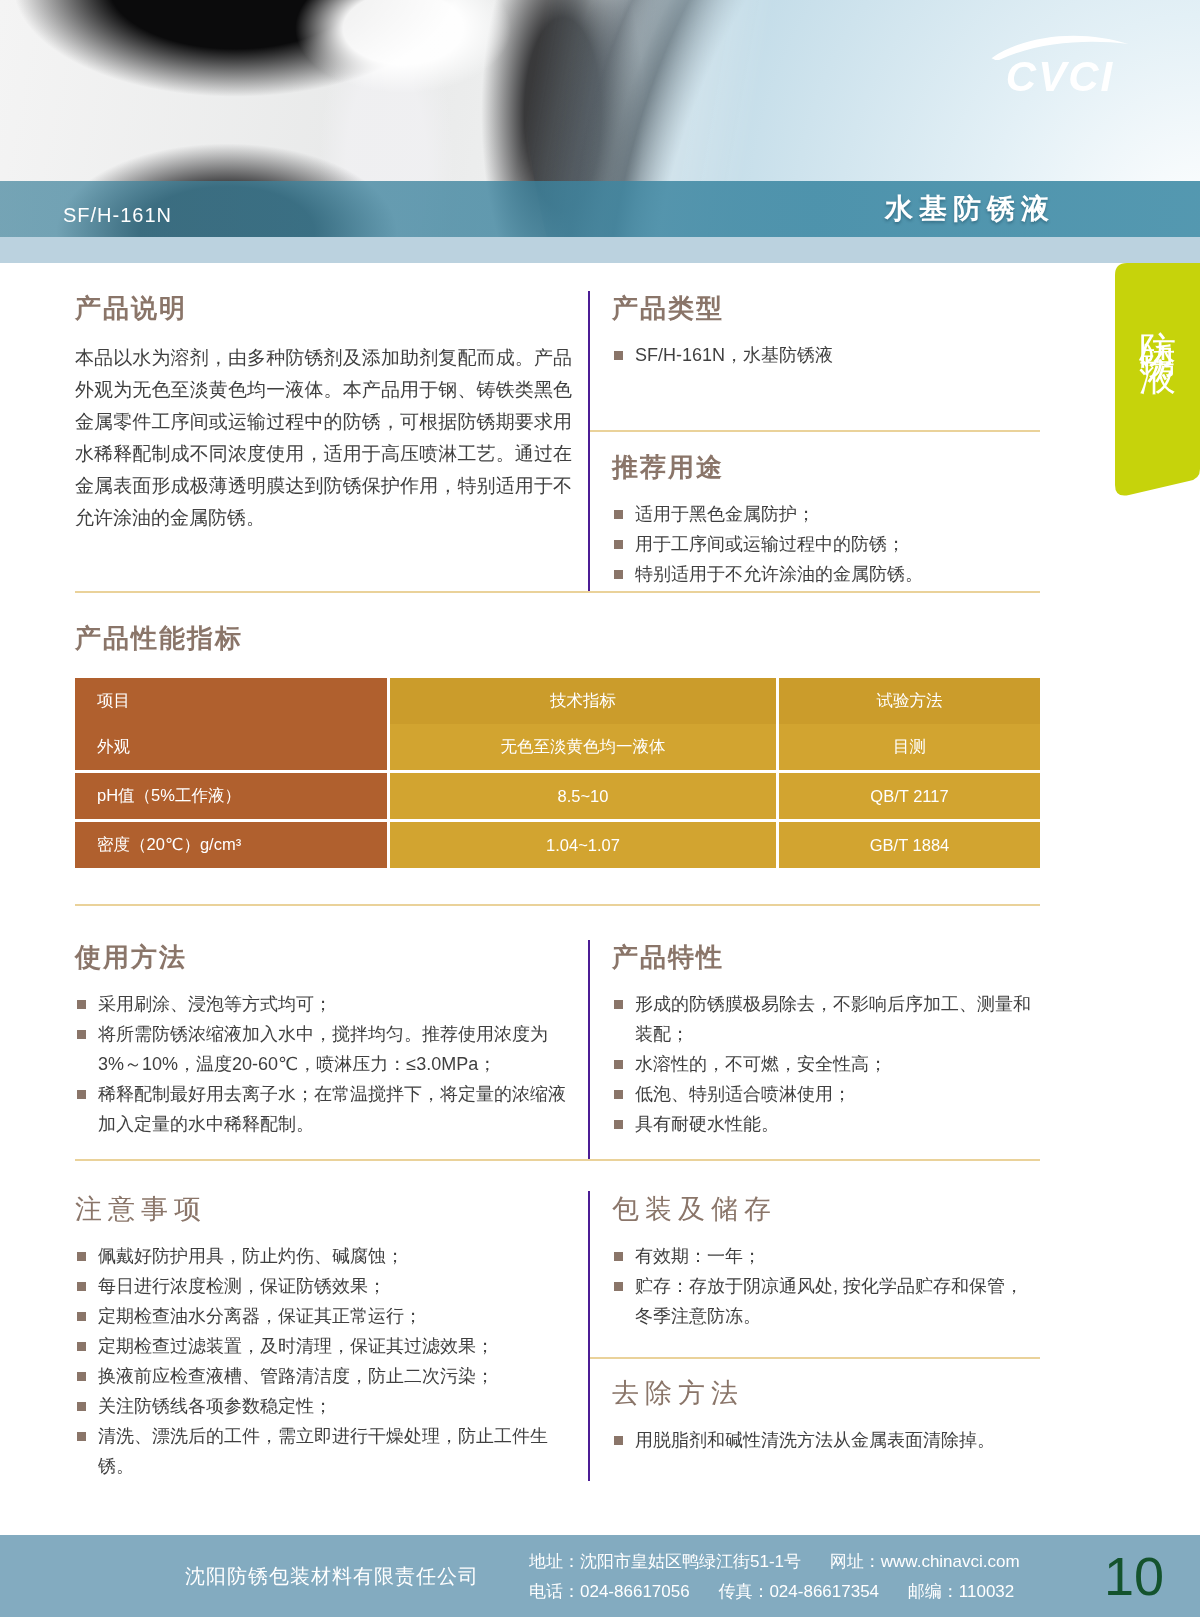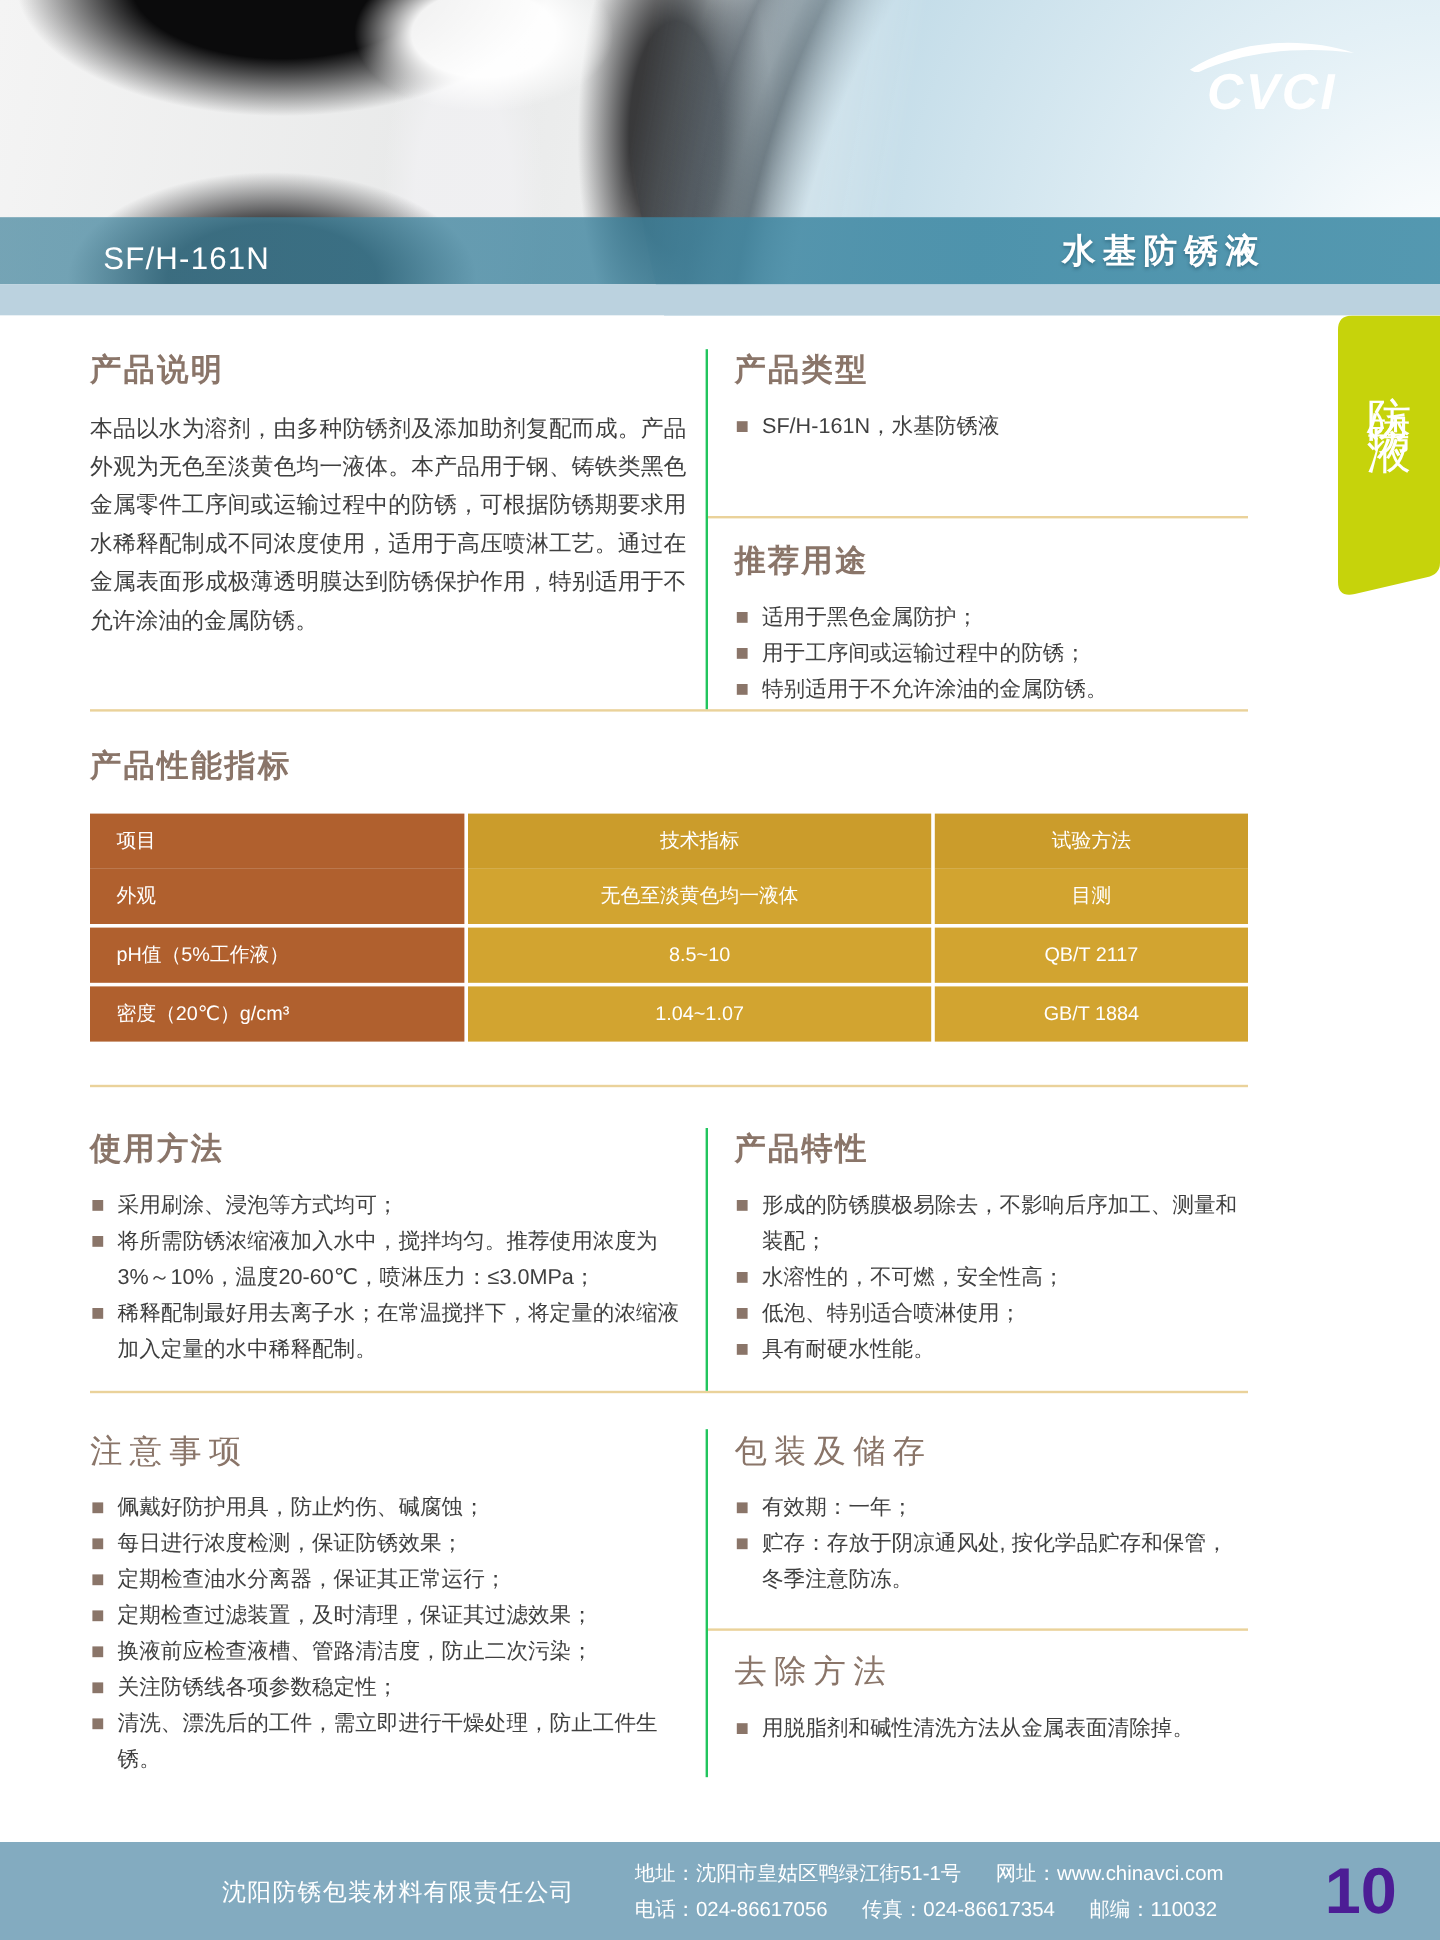--- a/index.html
+++ b/index.html
@@ -28,21 +28,21 @@
       radial-gradient(ellipse 90px 220px at 46% 70%, rgba(240,240,242,.9) 0 45%, transparent 75%),
       linear-gradient(100deg, #f4f4f4 0%, #e8e9e9 45%, #f1f2f2 72%, #ffffff 100%);
     -webkit-mask-image:linear-gradient(100deg,#000 62%, transparent 88%);
     mask-image:linear-gradient(100deg,#000 62%, transparent 88%);
   }
   .title-band {
     position:absolute; left:0; top:181px; width:1200px; height:56px;
     background:linear-gradient(90deg, rgba(63,130,155,.70) 0%, rgba(60,131,158,.80) 45%, rgba(70,142,168,.94) 68%, rgba(77,148,173,.96) 100%);
     display:flex; align-items:center;
   }
-  .model { padding-left:86px; font-size:26px; color:#ffffff; letter-spacing:1px;margin-top:12px; }
+  .model { padding-left:63px; font-size:20px; color:#ffffff; letter-spacing:1px;margin-top:12px; }
   .band-title {
     position:absolute; right:145px; top:0; line-height:56px; color:#ffffff;
     font-size:28px; font-weight:bold; letter-spacing:6px;
     text-shadow:0 2px 3px rgba(0,40,60,.35);
   }
   .sub-band { position:absolute; left:0; top:237px; width:1200px; height:26px; background:#bbd2df; }
   .logo { position:absolute; top:30px; right:62px; width:156px; text-align:center; }
   .logo svg { display:block; width:150px; height:30px; margin:0 auto -4px auto; }
   .logo-text { color:#ffffff; font-size:42px; font-weight:bold; font-style:italic; letter-spacing:2px; line-height:1; }
 
@@ -54,21 +54,21 @@
     writing-mode:vertical-rl; color:#ffffff; font-size:37px; letter-spacing:13px; line-height:1;
   }
 
   
   .content { position:relative; margin-left:75px; width:965px; padding-top:28px; }
   h2.sec { font-size:26px; font-weight:bold; color:#8a7569; letter-spacing:2px; }
   h2.sec.light { font-weight:normal; letter-spacing:6px; font-size:27px; }
   .hr { border:none; border-top:2px solid #ead29a; height:0; }
 
   .row { display:flex; }
-  .col-l { width:515px; padding-right:16px; border-right:2px solid #22c55e; }
+  .col-l { width:515px; padding-right:16px; border-right:2px solid #4c1d95; }
   .col-r { flex:1; }
   .col-r .inner { padding-left:22px; }
 
   .row1 { min-height:300px; }
   .desc-p { margin-top:16px; font-size:19px; line-height:32px; text-align:justify; color:#3f3f3f; }
 
   ul.blist { list-style:none; margin-top:14px; }
   ul.blist li { display:flex; font-size:18px; line-height:30px; color:#3f3f3f; }
   ul.blist .bullet { flex:0 0 auto; width:9px; height:9px; background:#8a7569; margin:11px 12px 0 2px; }
   .block-1 { padding-bottom:60px; border-bottom:2px solid #ead29a; }
@@ -95,21 +95,21 @@
   
   .footer {
     position:absolute; left:0; bottom:0; width:1200px; height:82px; background:#83abc0;
     display:flex; align-items:center; color:#ffffff;
   }
   .f-company { margin-left:185px; font-size:20px; letter-spacing:1px; white-space:nowrap; }
   .f-mid { margin-left:50px; display:flex; flex-direction:column; gap:7px; }
   .f-line { font-size:17px; white-space:nowrap; }
   .f-line span { margin-right:24px; }
   .f-line span:last-child { margin-right:0; }
-  .f-page { margin-left:auto; margin-right:36px; font-size:54px; font-weight:bold; color:#4c1d95; line-height:1; }
+  .f-page { margin-left:auto; margin-right:36px; font-size:54px; font-weight:normal; color:#14532d; line-height:1; }
 </style>
 </head>
 <body>
 
 <div class="hero">
   <div class="blue-dome"></div>
   <div class="hero-photo"></div>
   <div class="title-band">
     <span class="model">SF/H-161N</span>
     <span class="band-title">水基防锈液</span>

